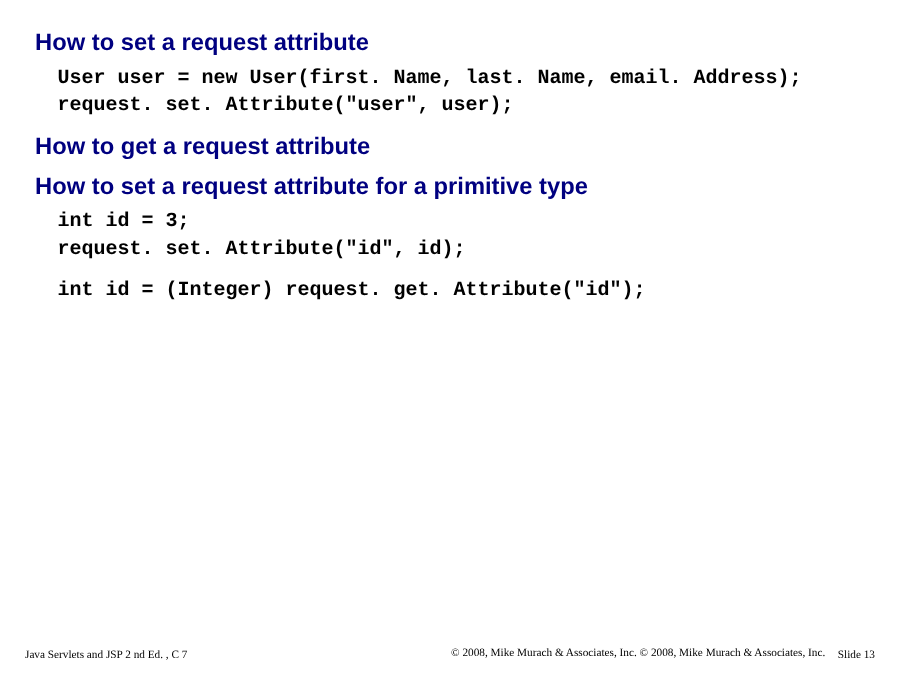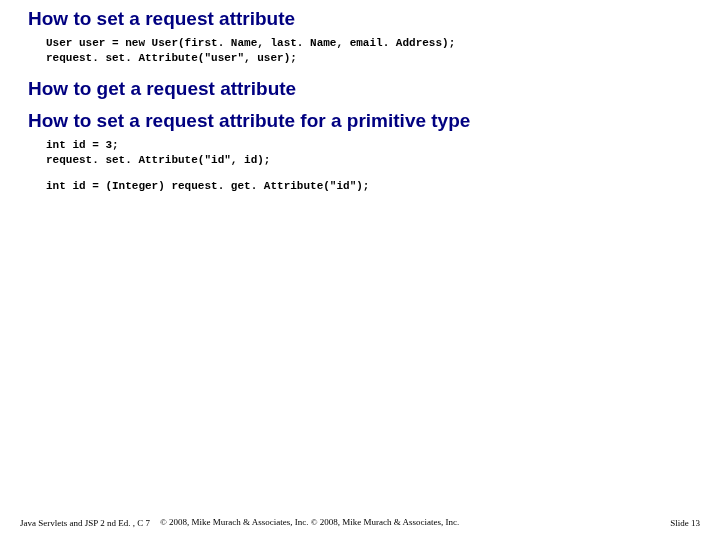--- a/index.html
+++ b/index.html
@@ -5,35 +5,35 @@
   * { margin: 0; padding: 0; box-sizing: border-box; }
   body {
     width: 720px;
     height: 540px;
     background: #ffffff;
     font-family: Arial, Helvetica, sans-serif;
     position: relative;
     overflow: hidden;
   }
   .content {
-    padding: 8px 28px 0 28px;
+    padding: 24px 28px 0 28px;
   }
   .section-heading {
     color: #000080;
     font-size: 19px;
     font-weight: bold;
     margin-top: 10px;
     margin-bottom: 6px;
   }
   .section-heading:first-child {
     margin-top: 0;
   }
   .code-block {
     font-family: "Courier New", Courier, monospace;
-    font-size: 11px;
+    font-size: 16px;
     font-weight: bold;
     color: #000000;
     white-space: pre;
     margin-left: 18px;
     margin-bottom: 12px;
     line-height: 1.35;
   }
   .footer {
     position: absolute;
     bottom: 12px;
@@ -45,21 +45,21 @@
     font-family: Liberation Serif, serif;
     font-size: 9px;
     color: #000000;
   }
   .footer-left {
     flex: 0 0 auto;
     white-space: nowrap;
   }
   .footer-center {
     flex: 1 1 auto;
-    text-align: left;
+    text-align: right;
     line-height: 1.2;
     padding: 0 10px;
   }
   .footer-right {
     flex: 0 0 auto;
     white-space: nowrap;
     text-align: center;
     margin-top: 12px;
   }
 </style>

